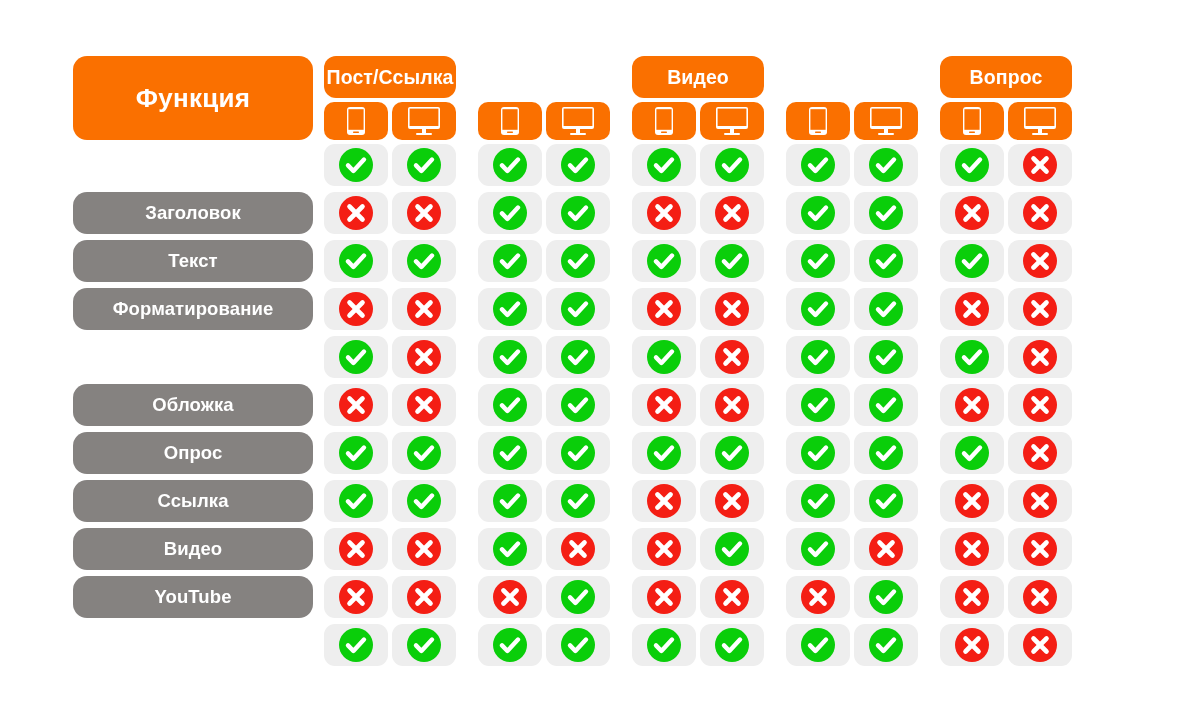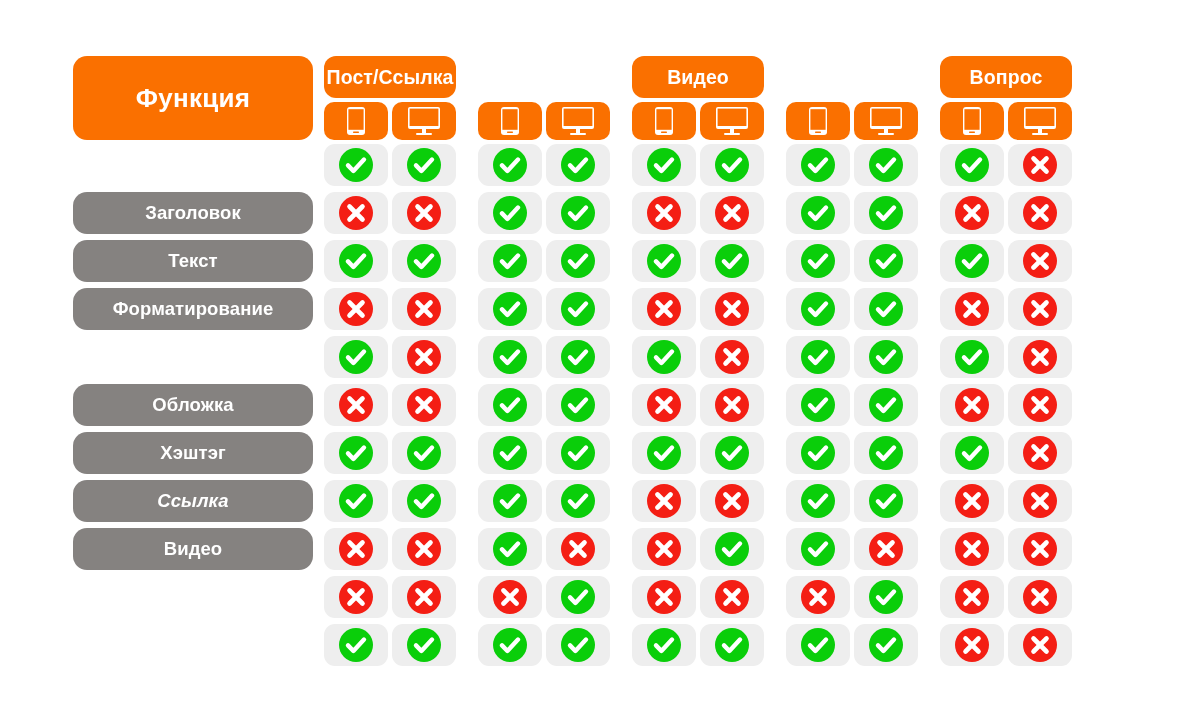--- a/index.html
+++ b/index.html
@@ -648,21 +648,21 @@
     </div>
     <div class="pill cell" style="left: 1008px; top: 384px; width: 64px; height: 42px;">
       <span class="mark no">
         <svg width="34" height="34" viewBox="0 0 34 34">
           <line x1="10.5" y1="10.5" x2="23.5" y2="23.5" stroke="#ffffff" stroke-width="4.6" stroke-linecap="round"></line>
           <line x1="23.5" y1="10.5" x2="10.5" y2="23.5" stroke="#ffffff" stroke-width="4.6" stroke-linecap="round"></line>
         </svg>
       </span>
     </div>
     <div class="pill row-label" style="left: 73px; top: 432px; width: 240px; height: 42px;">
-      <span>Хэштэг</span>
+      <span>Опрос</span>
     </div>
     <div class="pill cell" style="left: 324px; top: 432px; width: 64px; height: 42px;">
       <span class="mark yes">
         <svg width="34" height="34" viewBox="0 0 34 34">
           <path d="M9 17.4 L14.4 23 L25 11.6" stroke="#ffffff" stroke-width="4.4" fill="none" stroke-linecap="round" stroke-linejoin="round"></path>
         </svg>
       </span>
     </div>
     <div class="pill cell" style="left: 392px; top: 432px; width: 64px; height: 42px;">
       <span class="mark yes">
@@ -721,21 +721,21 @@
       </span>
     </div>
     <div class="pill cell" style="left: 1008px; top: 432px; width: 64px; height: 42px;">
       <span class="mark no">
         <svg width="34" height="34" viewBox="0 0 34 34">
           <line x1="10.5" y1="10.5" x2="23.5" y2="23.5" stroke="#ffffff" stroke-width="4.6" stroke-linecap="round"></line>
           <line x1="23.5" y1="10.5" x2="10.5" y2="23.5" stroke="#ffffff" stroke-width="4.6" stroke-linecap="round"></line>
         </svg>
       </span>
     </div>
-    <div class="pill row-label" style="left: 73px; top: 480px; width: 240px; height: 42px; font-style: italic;">
+    <div class="pill row-label" style="left: 73px; top: 480px; width: 240px; height: 42px;">
       <span>Ссылка</span>
     </div>
     <div class="pill cell" style="left: 324px; top: 480px; width: 64px; height: 42px;">
       <span class="mark yes">
         <svg width="34" height="34" viewBox="0 0 34 34">
           <path d="M9 17.4 L14.4 23 L25 11.6" stroke="#ffffff" stroke-width="4.4" fill="none" stroke-linecap="round" stroke-linejoin="round"></path>
         </svg>
       </span>
     </div>
     <div class="pill cell" style="left: 392px; top: 480px; width: 64px; height: 42px;">
@@ -877,20 +877,23 @@
         </svg>
       </span>
     </div>
     <div class="pill cell" style="left: 1008px; top: 528px; width: 64px; height: 42px;">
       <span class="mark no">
         <svg width="34" height="34" viewBox="0 0 34 34">
           <line x1="10.5" y1="10.5" x2="23.5" y2="23.5" stroke="#ffffff" stroke-width="4.6" stroke-linecap="round"></line>
           <line x1="23.5" y1="10.5" x2="10.5" y2="23.5" stroke="#ffffff" stroke-width="4.6" stroke-linecap="round"></line>
         </svg>
       </span>
+    </div>
+    <div class="pill row-label" style="left: 73px; top: 576px; width: 240px; height: 42px;">
+      <span>YouTube</span>
     </div>
     <div class="pill cell" style="left: 324px; top: 576px; width: 64px; height: 42px;">
       <span class="mark no">
         <svg width="34" height="34" viewBox="0 0 34 34">
           <line x1="10.5" y1="10.5" x2="23.5" y2="23.5" stroke="#ffffff" stroke-width="4.6" stroke-linecap="round"></line>
           <line x1="23.5" y1="10.5" x2="10.5" y2="23.5" stroke="#ffffff" stroke-width="4.6" stroke-linecap="round"></line>
         </svg>
       </span>
     </div>
     <div class="pill cell" style="left: 392px; top: 576px; width: 64px; height: 42px;">

